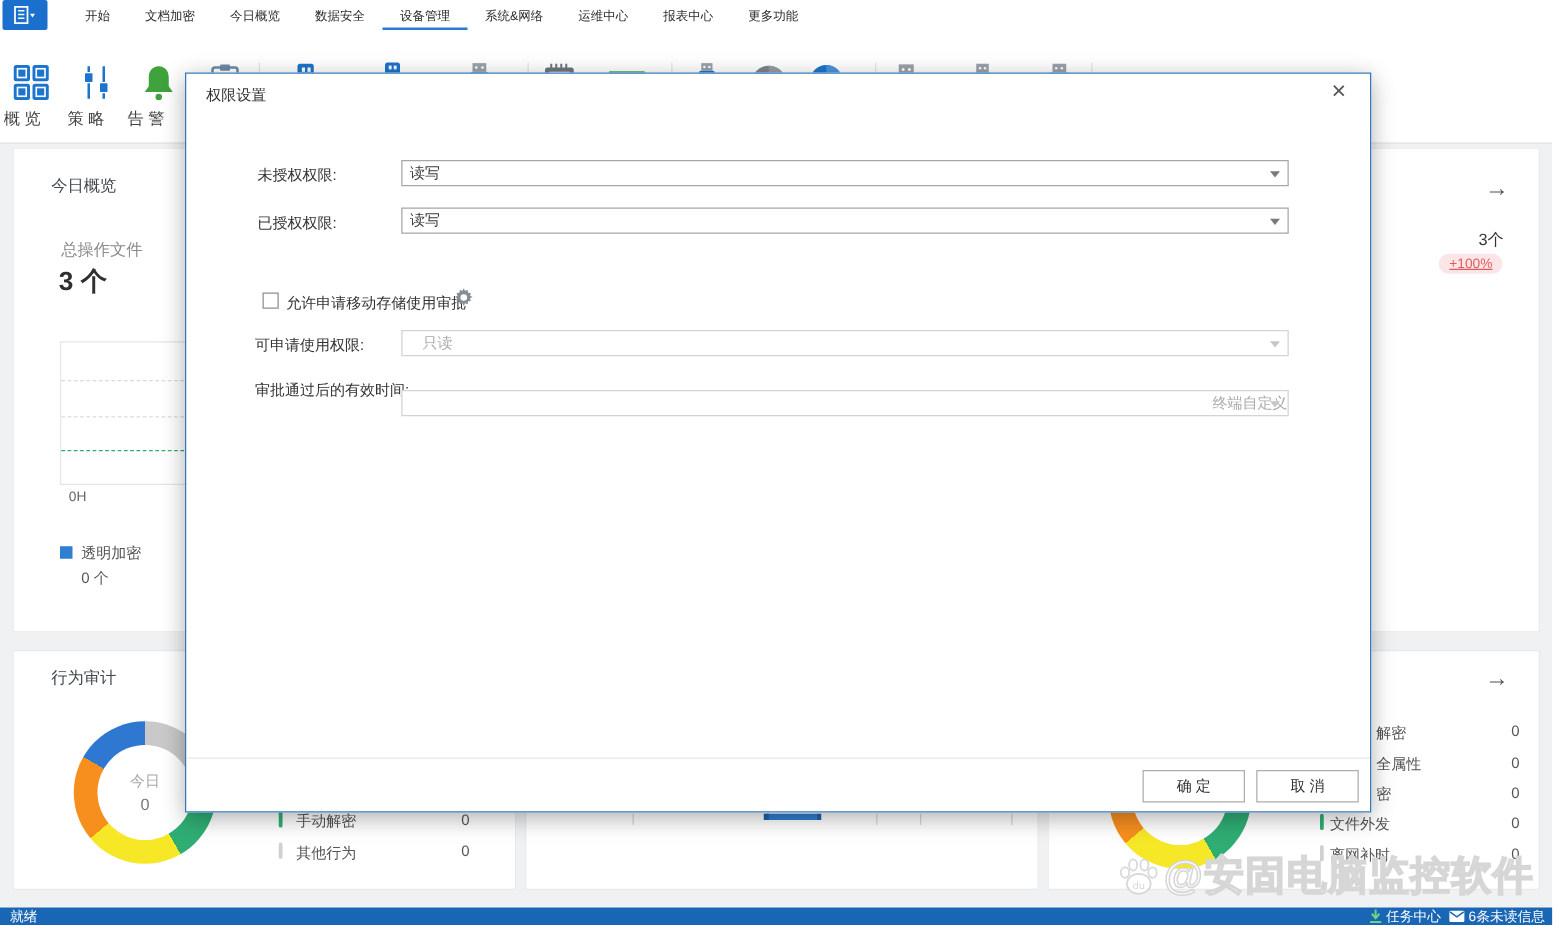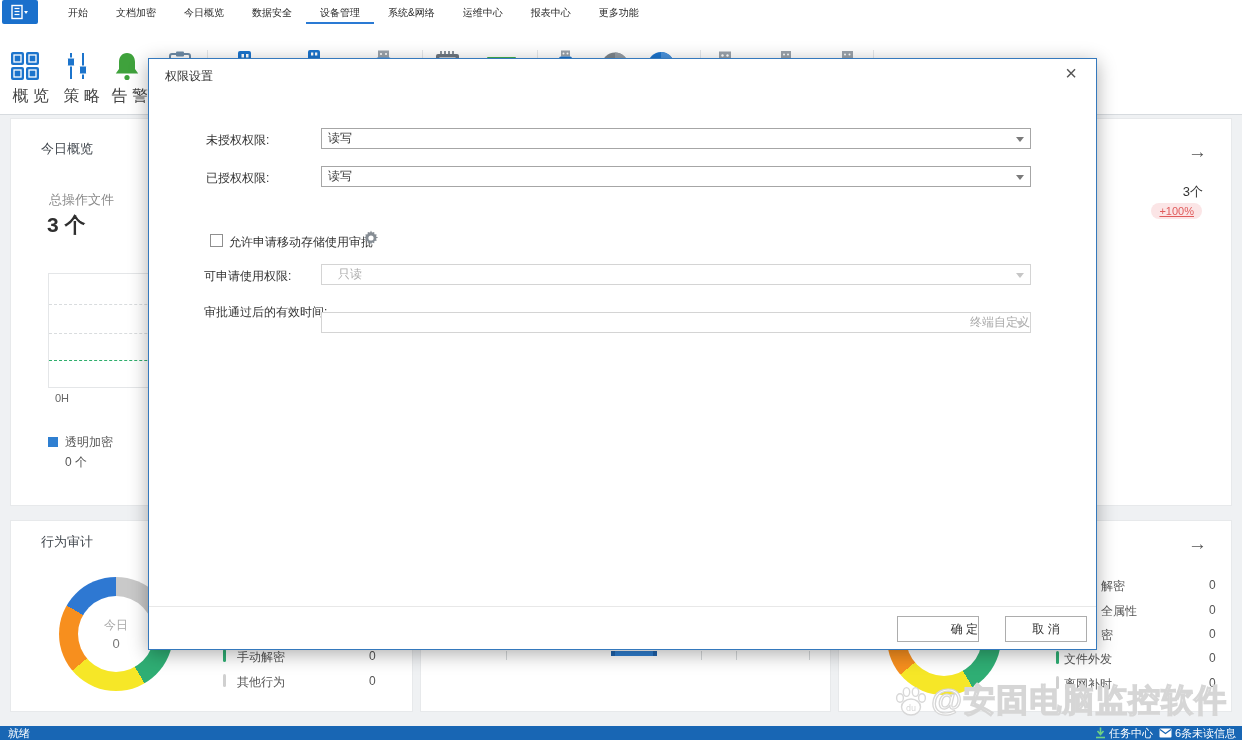--- a/index.html
+++ b/index.html
@@ -9,21 +9,21 @@
   
   .menubar { position:absolute; left:0; top:0; width:1242px; height:24px; background:#fff; display:flex; align-items:center; }
   .appbtn { position:absolute; left:2px; top:0; width:36px; height:24px; background:#1a70cc; border-radius:2px; display:flex; align-items:center; justify-content:center; }
   .menu-items { display:flex; margin-left:54px; }
   .menu-item { font-size:10px; color:#2b2b2b; padding:4px 14px 3px 14px; height:24px; display:flex; align-items:center; cursor:default; }
   .menu-item.active { border-bottom:2px solid #2a7ad4; padding-bottom:1px; }
 
   
   .ribbon { position:absolute; left:0; top:24px; width:1242px; height:91px; background:#fff; border-bottom:1px solid #d7dbdf; }
   .tool { position:absolute; top:25px; width:34px; height:34px; display:flex; align-items:center; justify-content:center; }
-  .tool-label { position:absolute; top:62px; font-size:16px; color:#444; width:46px; text-align:right; }
+  .tool-label { position:absolute; top:62px; font-size:13px; color:#444; width:46px; text-align:left; }
   .group-label { position:absolute; left:60px; top:96px; width:80px; text-align:center; font-size:11.5px; color:#8b8b8b; }
   .vsep { position:absolute; top:26px; width:1px; height:62px; background:#e4e7ea; }
 
   
   .content { position:absolute; left:0; top:115px; width:1242px; height:611px; background:#eff1f3; }
   .card { position:absolute; background:#fff; border:1px solid #e7e9eb; }
   .card-title { position:absolute; font-size:13px; color:#40464d; }
   .arrow-more { position:absolute; font-size:19px; color:#555; }
 
   
@@ -409,21 +409,21 @@
       <div class="caret"></div>
     </div>
 
     <div class="fld-label" style="left:55px; top:245px;">审批通过后的有效时间:</div>
     <div class="sel dis" style="top:253px;text-align:right;">
       <span>终端自定义</span>
       <div class="caret"></div>
     </div>
 
     <div class="footer-line"></div>
-    <div class="btn" style="left:748px;text-align:right;">确 定</div>
+    <div class="btn" style="left:765px;">确 定</div>
     <div class="btn" style="left:856px;">取 消</div>
   </div>
 
   <div class="statusbar">
     <div class="sb-left">就绪</div>
     <div class="sb-right">
       <div class="sb-item">
         <svg width="11" height="12" viewBox="0 0 11 12">
           <path d="M5.5 0.5 v6 M2.5 4 l3 3.5 l3 -3.5" fill="none" stroke="#6fd285" stroke-width="1.6"></path>
           <path d="M1 10.5 h9" stroke="#6fd285" stroke-width="1.6"></path>

